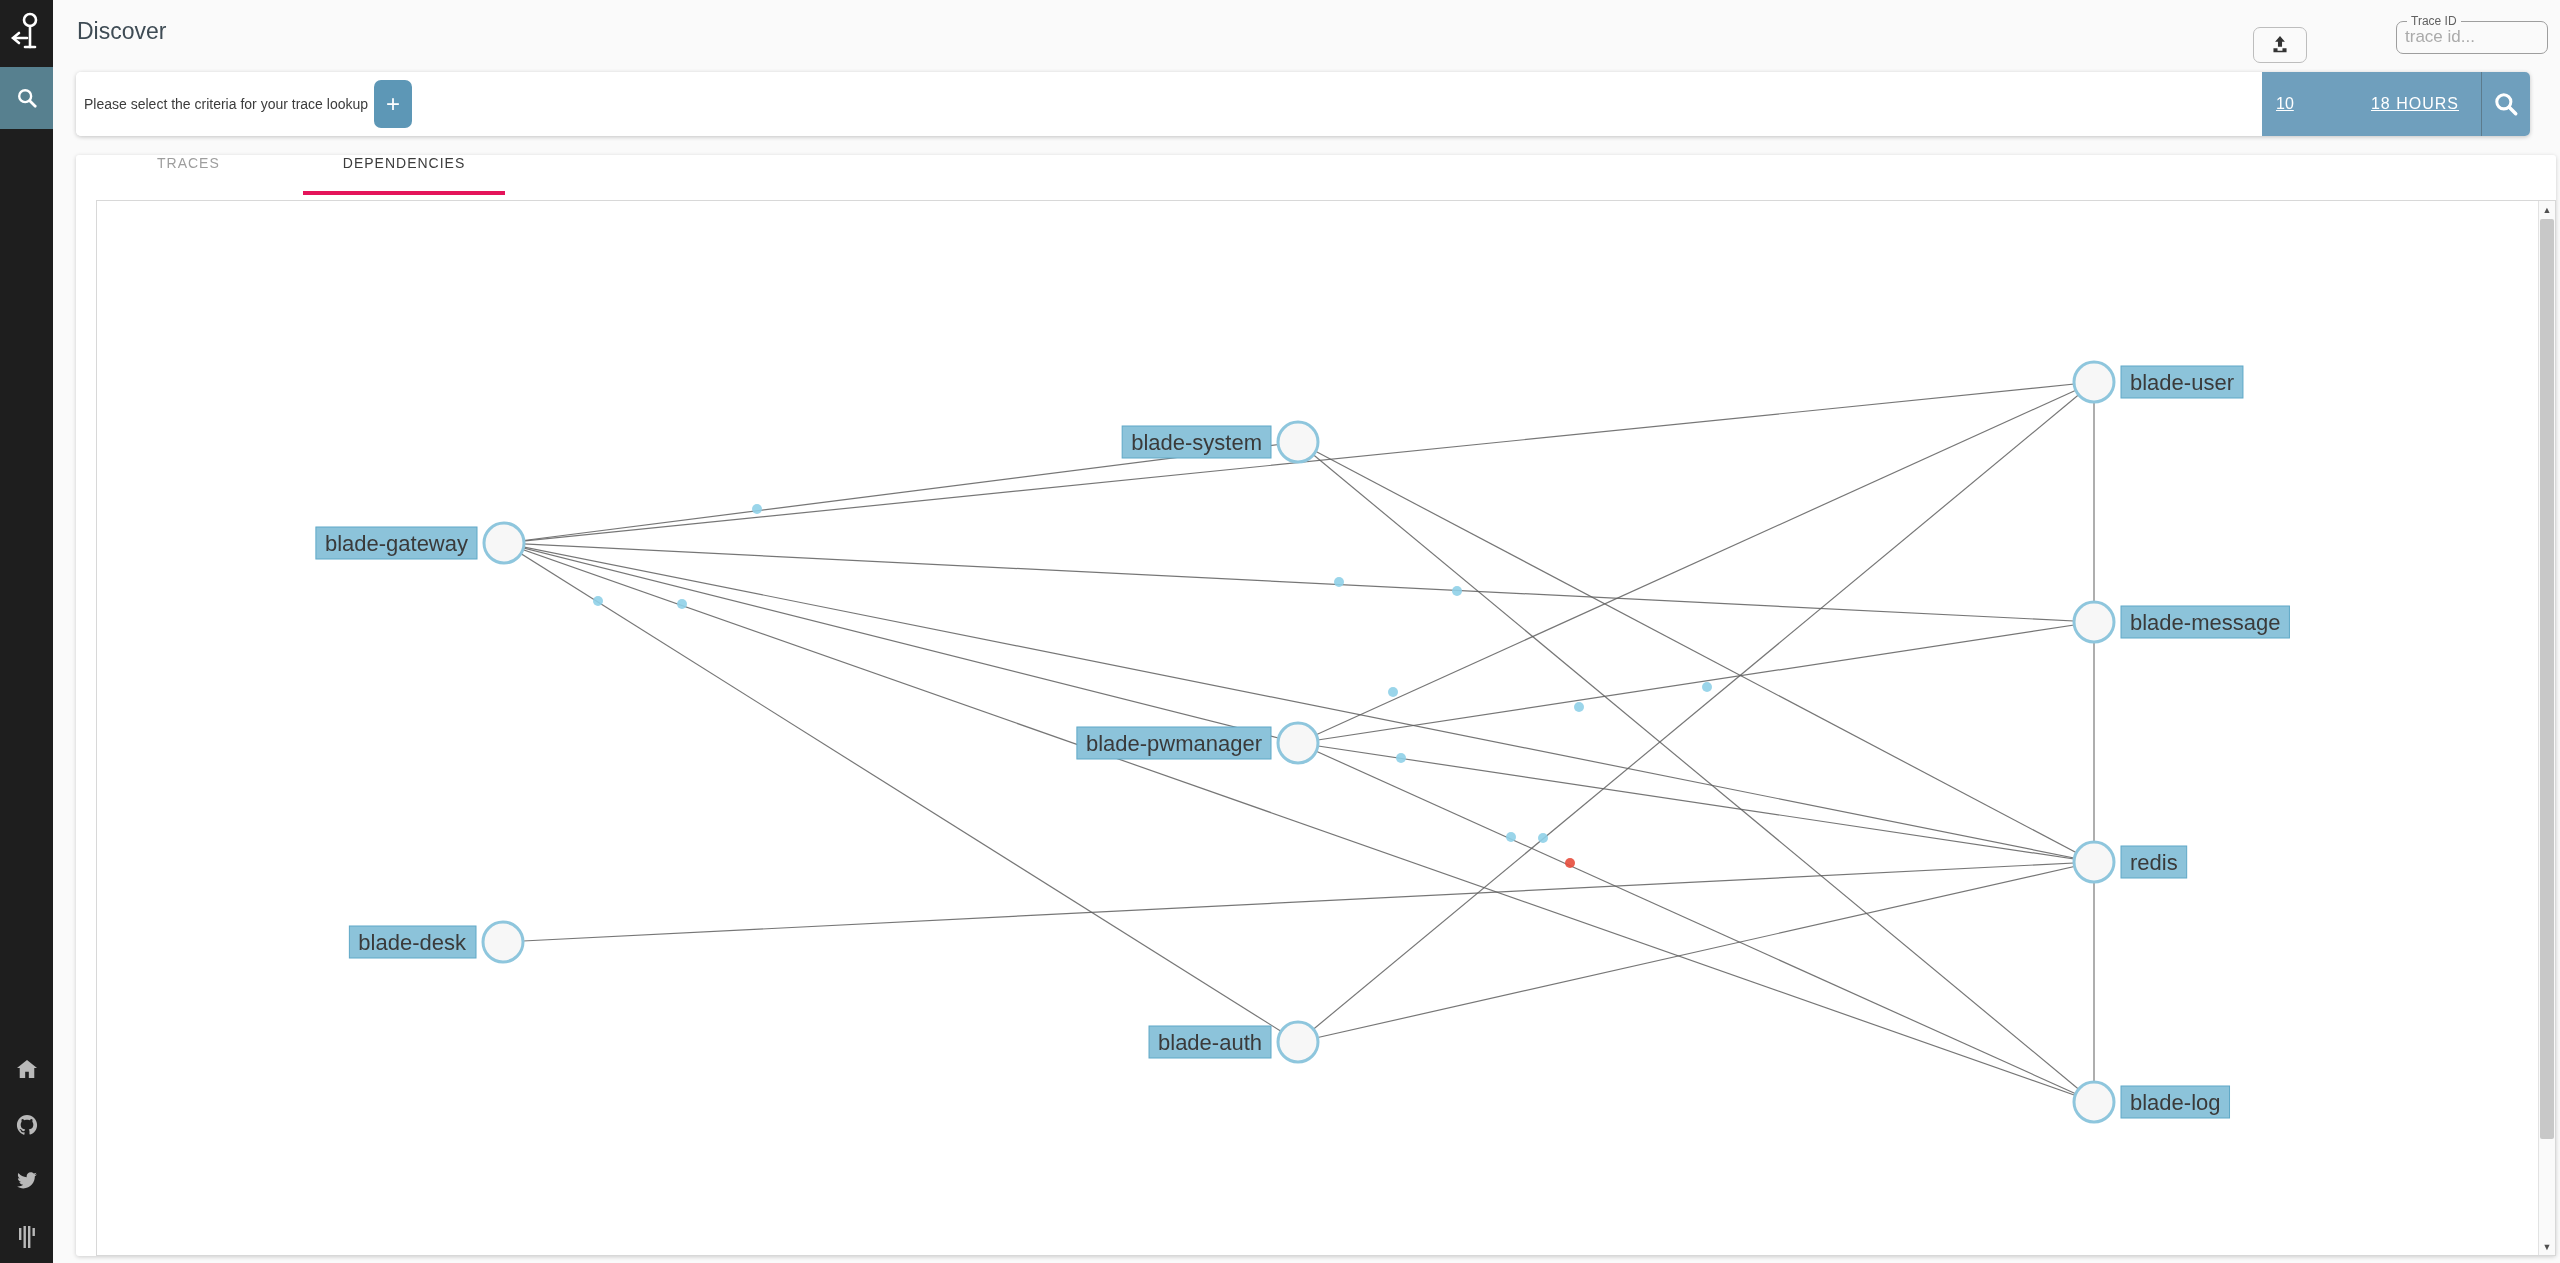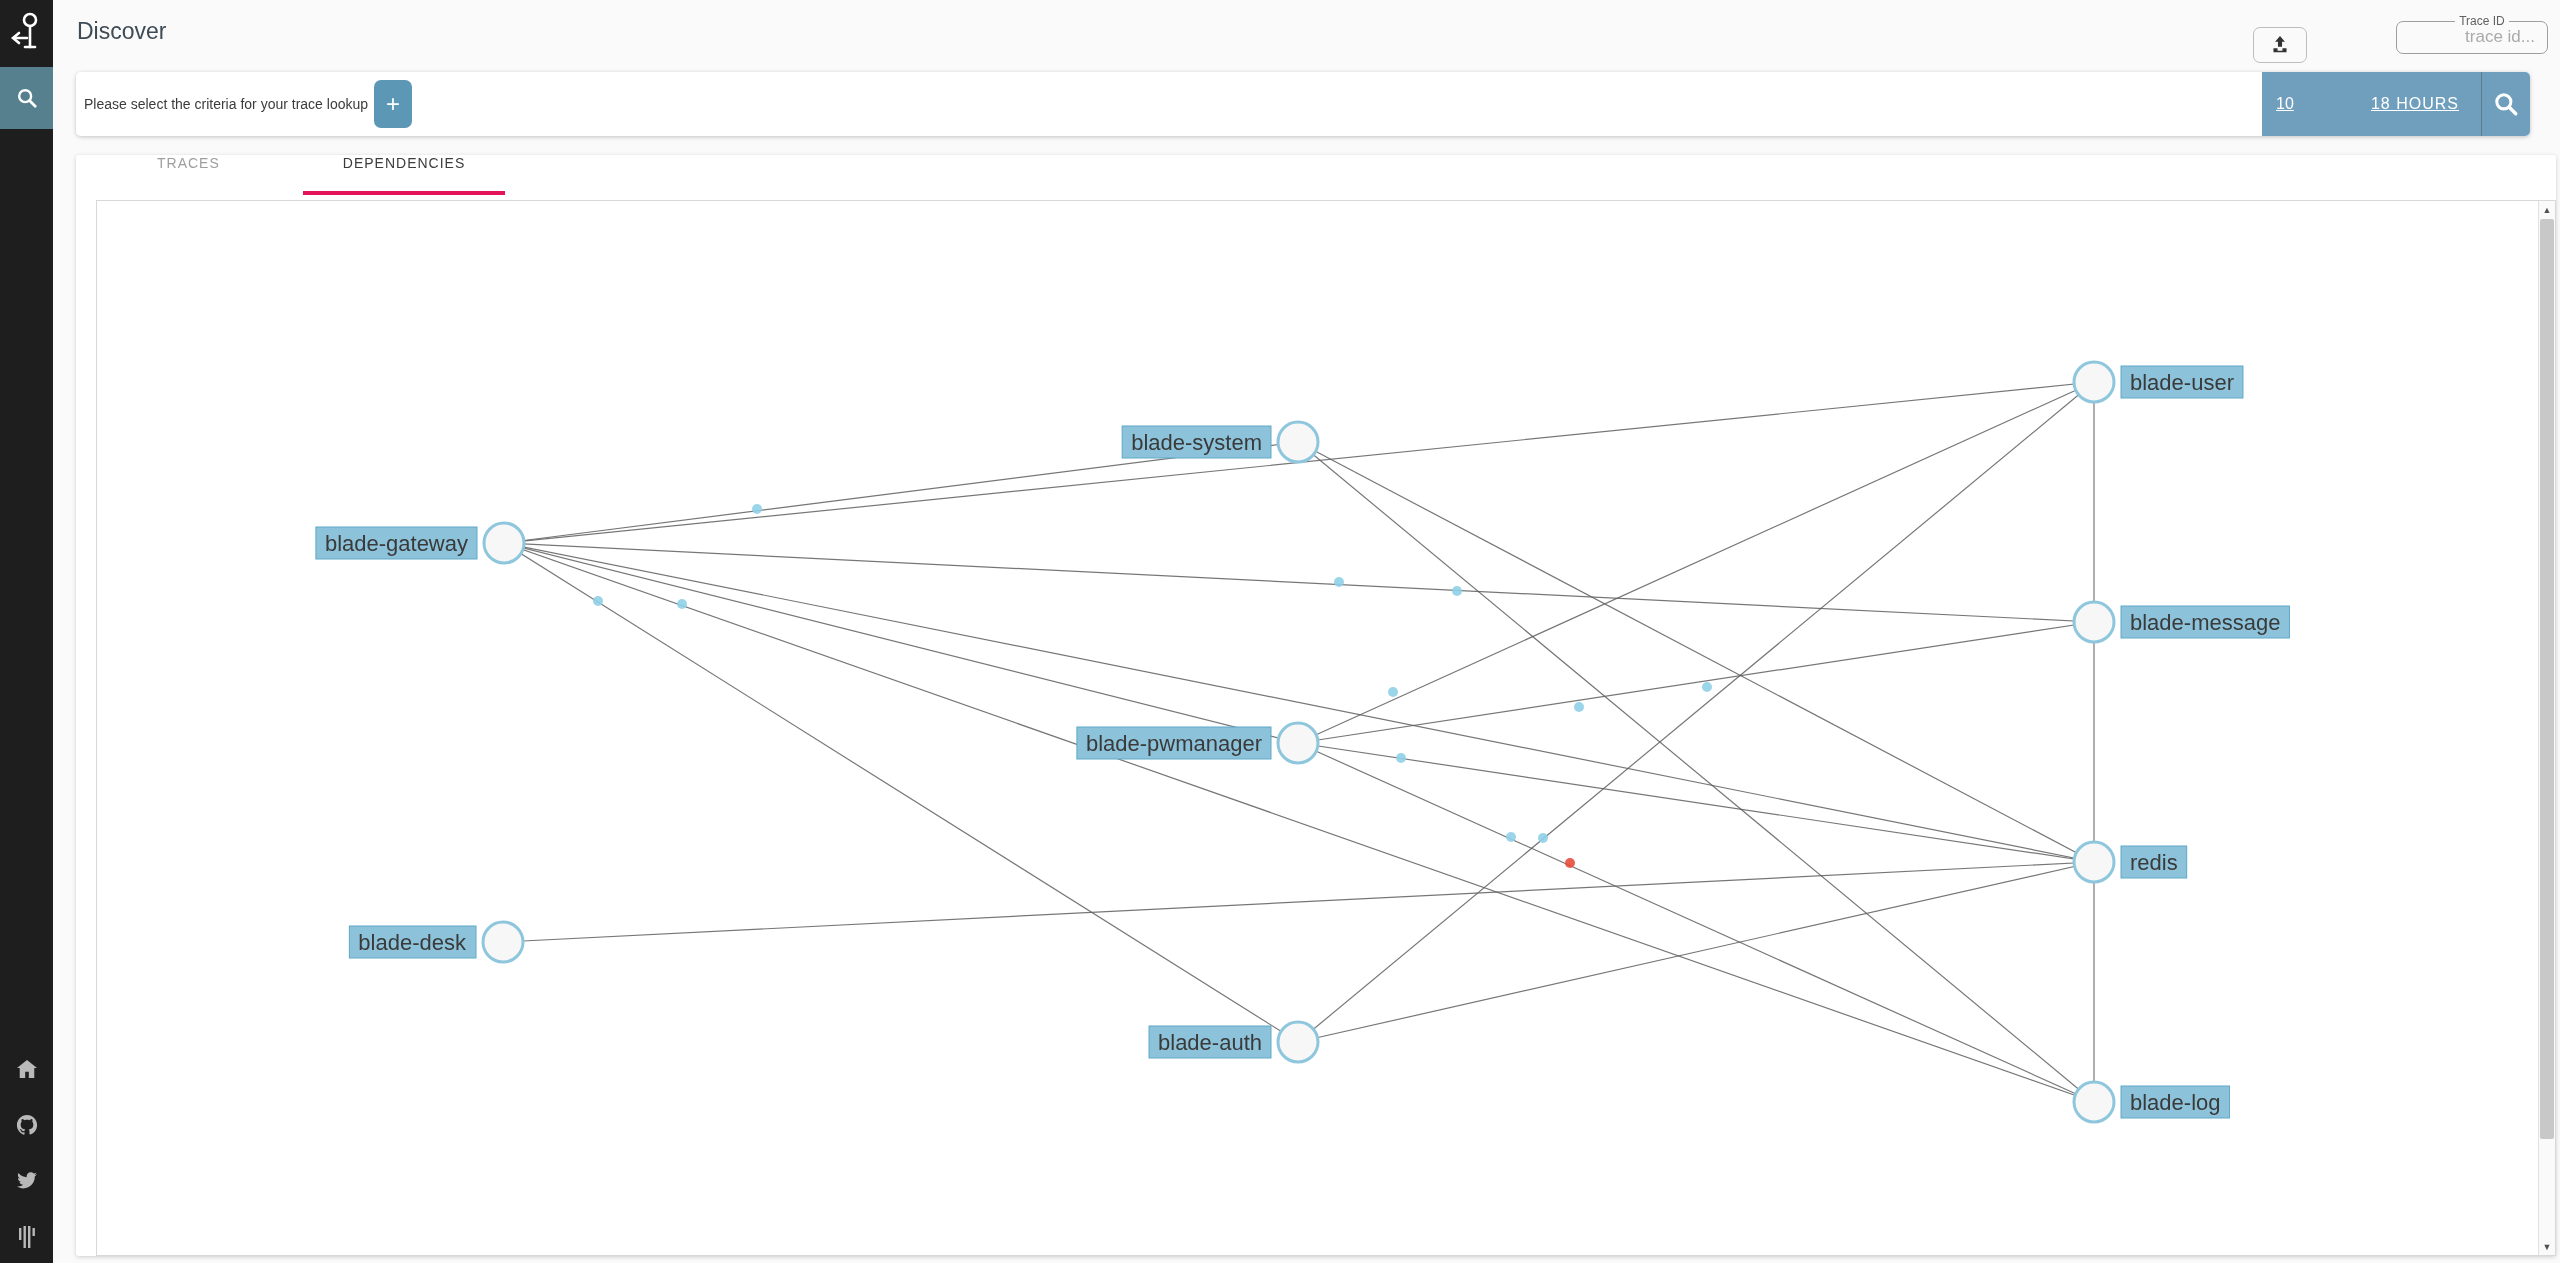--- a/index.html
+++ b/index.html
@@ -11,22 +11,22 @@
   .rail { position:absolute; left:0; top:0; width:53px; height:1263px; background:#1e1e1e; z-index:5; }
   .rail-logo { position:absolute; left:0; top:0; width:53px; height:66px; display:flex; align-items:center; justify-content:center; }
   .rail-search { position:absolute; left:0; top:67px; width:53px; height:62px; background:#57808f; display:flex; align-items:center; justify-content:center; cursor:pointer; }
   .rail-nav { position:absolute; left:0; bottom:14px; width:53px; display:flex; flex-direction:column; align-items:center; gap:32px; }
   .rail-nav .nav-ic { width:24px; height:24px; display:flex; align-items:center; justify-content:center; cursor:pointer; }
 
   
   .page-title { position:absolute; left:77px; top:18px; font-size:23px; color:#3e4b54; }
   .upload-btn { position:absolute; left:2253px; top:27px; width:54px; height:36px; border:1px solid #bdbdbd; border-radius:7px; background:#fafafa; display:flex; align-items:center; justify-content:center; cursor:pointer; }
   .traceid-box { position:absolute; left:2396px; top:22px; width:152px; height:40px; border:1px solid #9e9e9e; border-radius:7px; background:transparent; }
-  .traceid-box legend { font-size:12px; color:#616161; padding:0 4px; margin-left:10px;text-align:center; }
-  .traceid-box input { border:none; outline:none; background:transparent; width:130px; font-size:17px; color:#424242; margin:-2px 0 0 8px; font-family:"Liberation Sans",sans-serif;text-align:right; }
+  .traceid-box legend { font-size:12px; color:#616161; padding:0 4px; margin-left:10px; }
+  .traceid-box input { border:none; outline:none; background:transparent; width:130px; font-size:17px; color:#424242; margin:-2px 0 0 8px; font-family:"Liberation Sans",sans-serif; }
   .traceid-box input::placeholder { color:#aaa; }
   fieldset.traceid-box { margin-top:-8px; }
 
   
   .crit-wrap { position:absolute; left:76px; top:72px; width:2454px; height:64px; border-radius:5px;
                box-shadow:0 1px 4px rgba(0,0,0,.22); display:flex; }
   .crit-left { flex:1; background:#fff; border-radius:5px 0 0 5px; display:flex; align-items:center; padding-left:8px; }
   .crit-text { font-size:14px; color:#3c3c3c; }
   .plus-btn { width:38px; height:48px; margin-left:6px; background:#5d97b6; border:none; border-radius:7px; color:#fff; font-size:24px; line-height:1; cursor:pointer; display:flex; align-items:center; justify-content:center; }
   .crit-right { width:268px; background:#6f9fbd; display:flex; align-items:center; color:#fff; border-radius:0 5px 5px 0;text-decoration:underline; }

